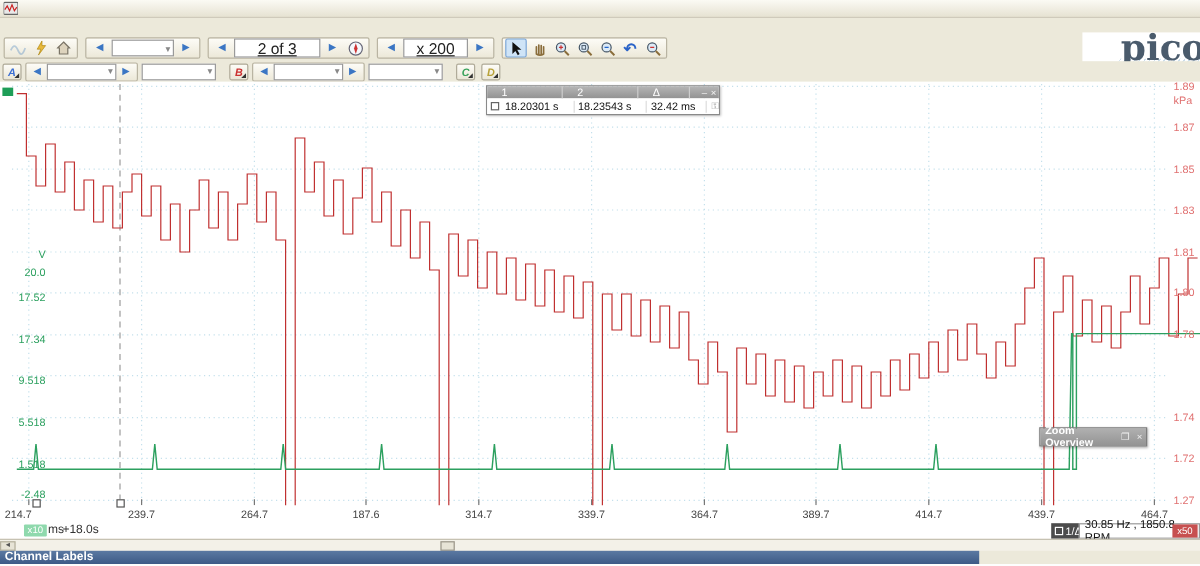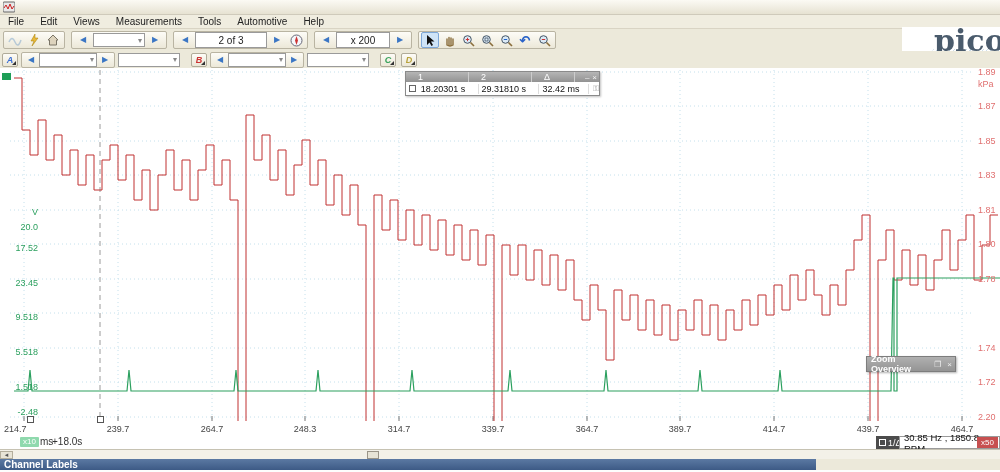--- a/index.html
+++ b/index.html
@@ -21,21 +21,21 @@
   .toolbar{position:absolute;left:0;top:29px;width:900px;height:22px;display:flex;gap:6px;
            align-items:center;padding-left:3px;}
   .tgroup{display:flex;align-items:center;gap:1px;border:1px solid #b9b4a2;border-radius:2px;
           background:linear-gradient(#fdfcf7,#ece8d8);padding:1px 2px;height:18px;box-sizing:border-box;}
   .tbtn{width:18px;height:16px;border:none;background:transparent;display:flex;align-items:center;
         justify-content:center;padding:0;border-radius:2px;}
   .tbtn.sel{background:#cfe4f7;border:1px solid #7da7d8;box-sizing:border-box;}
   .tbtn.dis{opacity:.45;}
   .navchar{color:#3b76c4;font-size:8px;line-height:1;}
   .valuebox{background:#fff;border:1px solid #9a9a9a;height:14px;display:flex;align-items:center;
-            justify-content:center;font-size:10px;padding:0 4px;}
+            justify-content:center;font-size:13px;padding:0 4px;text-decoration:underline;}
   .combo{background:#fff;border:1px solid #9a9a9a;height:14px;display:flex;align-items:center;
          justify-content:flex-end;padding:0 2px;box-sizing:border-box;}
   .combo .arr{color:#888;font-size:8px;}
   .undo-glyph{color:#2a63c8;font-size:13px;font-weight:bold;line-height:1;}
 
   
   .logo{position:absolute;left:902px;top:27px;width:98px;height:37px;background:#fff;overflow:hidden;}
   .logo .word{position:absolute;left:32px;top:-4px;font-family:"DejaVu Serif",serif;font-weight:600;
               font-size:30px;color:#4a5b6c;letter-spacing:0px;}
   .logo .swoosh{position:absolute;left:28px;top:22px;width:80px;height:12px;
@@ -111,29 +111,20 @@
 
 <div id="screen">
 
   <div class="titlebar">
     <svg width="12" height="12">
       <rect x="0" y="1" width="12" height="10" rx="1" fill="#e8e8e8" stroke="#666"></rect>
       <polyline points="1,7 3,4 5,8 7,3 9,8 11,5" fill="none" stroke="#c22" stroke-width="1"></polyline>
     </svg>
   </div>
 
-  <div class="menubar">
-    <span class="menu-item">File</span>
-    <span class="menu-item">Edit</span>
-    <span class="menu-item">Views</span>
-    <span class="menu-item">Measurements</span>
-    <span class="menu-item">Tools</span>
-    <span class="menu-item">Automotive</span>
-    <span class="menu-item">Help</span>
-  </div>
 
   <div class="toolbar">
     <div class="tgroup">
       <button class="tbtn dis">
         <svg width="14" height="12">
             <path d="M1 8 Q4 1 7 8 T13 6" fill="none" stroke="#6f9cc8" stroke-width="1.5"></path>
           </svg>
       </button>
       <button class="tbtn">
         <svg width="12" height="12">
@@ -322,21 +313,21 @@
       <span class="c c2">2</span>
       <span class="c c3">Δ</span>
       <span class="rb-btns">
         <span>–</span>
         <span>×</span>
       </span>
     </div>
     <div class="rb-body">
       <span class="rb-chk"></span>
       <span class="v">18.20301 s</span>
-      <span class="v">29.31810 s</span>
+      <span class="v">18.23543 s</span>
       <span class="v" style="width:48px">32.42 ms</span>
       <span class="rb-lock">⚿</span>
     </div>
   </div>
 
   <div class="zoombox">
     <span class="t">Zoom Overview</span>
     <span class="ic">❐</span>
     <span class="ic">×</span>
   </div>
@@ -358,41 +349,41 @@
   </div>
 
   <div class="blue-bar">
     <span>Channel Labels</span>
   </div>
   <div class="white-strip"></div>
 
 <span class="axis-label" style="left: 4px; top: 424px; width: 40px; color: rgb(68, 68, 68);">214.7</span>
     <span class="axis-label" style="left: 98px; top: 424px; width: 40px; text-align: center; color: rgb(68, 68, 68);">239.7</span>
     <span class="axis-label" style="left: 192px; top: 424px; width: 40px; text-align: center; color: rgb(68, 68, 68);">264.7</span>
-    <span class="axis-label" style="left: 285px; top: 424px; width: 40px; text-align: center; color: rgb(68, 68, 68);">248.3</span>
+    <span class="axis-label" style="left: 285px; top: 424px; width: 40px; text-align: center; color: rgb(68, 68, 68);">187.6</span>
     <span class="axis-label" style="left: 379px; top: 424px; width: 40px; text-align: center; color: rgb(68, 68, 68);">314.7</span>
     <span class="axis-label" style="left: 473px; top: 424px; width: 40px; text-align: center; color: rgb(68, 68, 68);">339.7</span>
     <span class="axis-label" style="left: 567px; top: 424px; width: 40px; text-align: center; color: rgb(68, 68, 68);">364.7</span>
     <span class="axis-label" style="left: 660px; top: 424px; width: 40px; text-align: center; color: rgb(68, 68, 68);">389.7</span>
     <span class="axis-label" style="left: 754px; top: 424px; width: 40px; text-align: center; color: rgb(68, 68, 68);">414.7</span>
     <span class="axis-label" style="left: 848px; top: 424px; width: 40px; text-align: center; color: rgb(68, 68, 68);">439.7</span>
     <span class="axis-label" style="left: 942px; top: 424px; width: 40px; text-align: center; color: rgb(68, 68, 68);">464.7</span>
     <span class="axis-label" style="left: 978px; top: 67px; color: rgb(224, 112, 112);">1.89</span>
     <span class="axis-label" style="left: 978px; top: 101px; color: rgb(224, 112, 112);">1.87</span>
     <span class="axis-label" style="left: 978px; top: 136px; color: rgb(224, 112, 112);">1.85</span>
     <span class="axis-label" style="left: 978px; top: 170px; color: rgb(224, 112, 112);">1.83</span>
     <span class="axis-label" style="left: 978px; top: 205px; color: rgb(224, 112, 112);">1.81</span>
     <span class="axis-label" style="left: 978px; top: 239px; color: rgb(224, 112, 112);">1.80</span>
     <span class="axis-label" style="left: 978px; top: 274px; color: rgb(224, 112, 112);">1.78</span>
     <span class="axis-label" style="left: 1034px; top: 308px; color: rgb(224, 112, 112);">1.76</span>
     <span class="axis-label" style="left: 978px; top: 343px; color: rgb(224, 112, 112);">1.74</span>
     <span class="axis-label" style="left: 978px; top: 377px; color: rgb(224, 112, 112);">1.72</span>
-    <span class="axis-label" style="left: 978px; top: 412px; color: rgb(224, 112, 112);">2.20</span>
+    <span class="axis-label" style="left: 978px; top: 412px; color: rgb(224, 112, 112);">1.27</span>
     <span class="axis-label" style="left: 978px; top: 79px; color: rgb(224, 112, 112);">kPa</span>
     <span class="axis-label" style="left: 0px; top: 207px; width: 38px; text-align: right; color: rgb(44, 160, 95);">V</span>
     <span class="axis-label" style="left: 0px; top: 222px; width: 38px; text-align: right; color: rgb(44, 160, 95);">20.0</span>
     <span class="axis-label" style="left: 0px; top: 243px; width: 38px; text-align: right; color: rgb(44, 160, 95);">17.52</span>
-    <span class="axis-label" style="left: 0px; top: 278px; width: 38px; text-align: right; color: rgb(44, 160, 95);">23.45</span>
+    <span class="axis-label" style="left: 0px; top: 278px; width: 38px; text-align: right; color: rgb(44, 160, 95);">17.34</span>
     <span class="axis-label" style="left: 0px; top: 312px; width: 38px; text-align: right; color: rgb(44, 160, 95);">9.518</span>
     <span class="axis-label" style="left: 0px; top: 347px; width: 38px; text-align: right; color: rgb(44, 160, 95);">5.518</span>
     <span class="axis-label" style="left: 0px; top: 382px; width: 38px; text-align: right; color: rgb(44, 160, 95);">1.518</span>
     <span class="axis-label" style="left: 0px; top: 407px; width: 38px; text-align: right; color: rgb(44, 160, 95);">-2.48</span>
   </div>
 
 </body></html>

